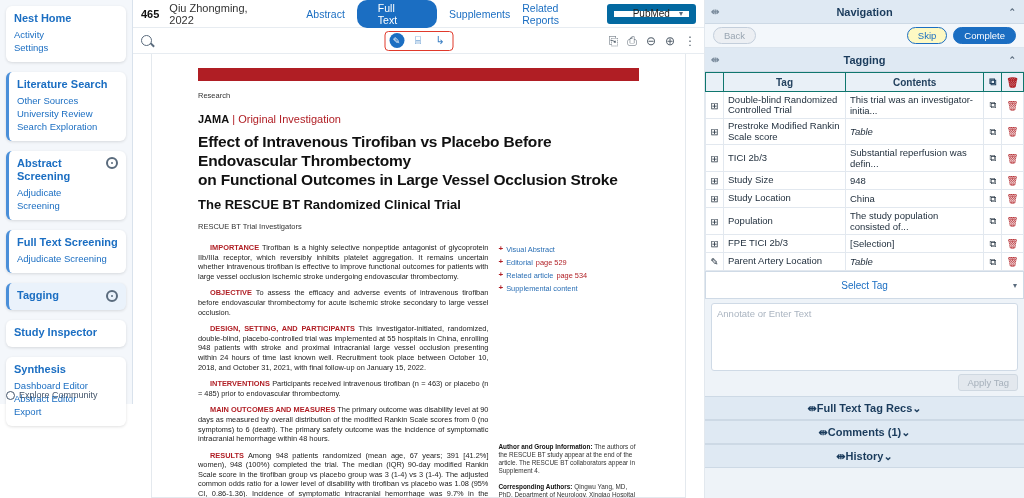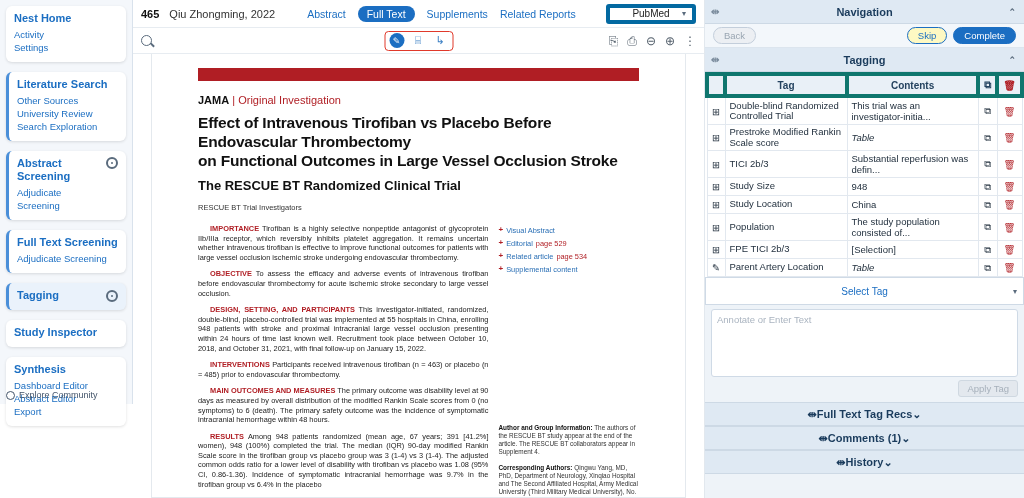--- a/index.html
+++ b/index.html
@@ -46,23 +46,23 @@
   
   .center { width:572px; height:498px; background:#fff; position:relative; border-right:1px solid #e2e8ee;}
   .topbar {
     height:28px; display:flex; align-items:center; gap:10px;
     padding:0 8px; border-bottom:1px solid #e7ecf1; font-size:11px;
   }
   .ref-num { color:#111; font-weight:bold; font-size:11px; }
   .ref-cite { color:#333; font-size:11px; }
   .topbar .tabs { display:flex; align-items:center; gap:12px; margin-left:22px; }
   .tab { color:#1b6ec2; font-size:10.5px; cursor:pointer; }
-  .tab.sel { background:#1b6ec2; color:#fff; border-radius:10px; padding:2px 9px; }
+  .tab.sel { background:#1b6ec2; color:#fff; border-radius:10px; padding:2px 21px; }
   .src-select {
-    margin-left:auto; width:90px; height:20px; border:4px solid #0369a1; border-radius:3px;
+    margin-left:auto; width:90px; height:20px; border:7px solid #0369a1; border-radius:3px;
     background:#fff; font-size:10px; color:#222; display:flex; align-items:center;
     justify-content:center; position:relative;
   }
   .src-select .chev { position:absolute; right:6px; font-size:8px; color:#5a6b7d; }
 
   .toolbar {
     height:26px; display:flex; align-items:center; padding:0 8px;
     border-bottom:1px solid #e7ecf1; position:relative;
   }
   .mag {
@@ -116,21 +116,21 @@
   .nav-actions { height:24px; display:flex; align-items:center; padding:0 8px; background:#f3f7fb; border-bottom:1px solid #dce5ee;}
   .btn {
     border-radius:10px; font-size:9.5px; padding:2px 10px; border:1px solid #c3cedb; background:#eceff3; color:#9aa6b2;
   }
   .btn.skip { margin-left:auto; background:#fef9c3; color:#1b6ec2; border-color:#1b6ec2; }
   .btn.complete { background:#1b6ec2; color:#fff; border-color:#1b6ec2; margin-left:6px;}
 
   table.tags { width:100%; border-collapse:collapse; background:#fff; }
   table.tags th {
     background:#e9f0f7; font-size:10px; color:#24425f; font-weight:bold; padding:3px 4px;
-    border:4px solid #0f766e;
+    border:1px solid #0f766e;
   }
   table.tags td {
     border:1px solid #e2e8ef; padding:2px 4px; font-size:9.5px; color:#23313f; vertical-align:middle;
     height:18px;
   }
   td.c-icon { width:16px; text-align:center; color:#3b7fc4; font-size:10px;}
   td.c-tag { width:122px; line-height:10.5px;}
   td.c-val { color:#333; }
   td.c-act { width:16px; text-align:center; color:#4a80b5; font-size:10px;}
   td.c-act.del { color:#b01e24; }
@@ -237,20 +237,21 @@
         <span>⎙</span>
         <span>⊖</span>
         <span>⊕</span>
         <span>⋮</span>
       </div>
     </div>
 
     <div class="doc">
       <div class="doc-inner">
         <div class="redbar"></div>
+        <div class="kicker">Research</div>
         <div class="jama-line">
           <span class="jama">JAMA</span>
           <span style="color:#b01e24;"> | </span>
           <span class="orig">Original Investigation</span>
         </div>
         <div class="title">
           <span>Effect of Intravenous Tirofiban vs Placebo Before Endovascular Thrombectomy</span><br>
           <span>on Functional Outcomes in Large Vessel Occlusion Stroke</span>
         </div>
         <div class="subtitle">The RESCUE BT Randomized Clinical Trial</div>

